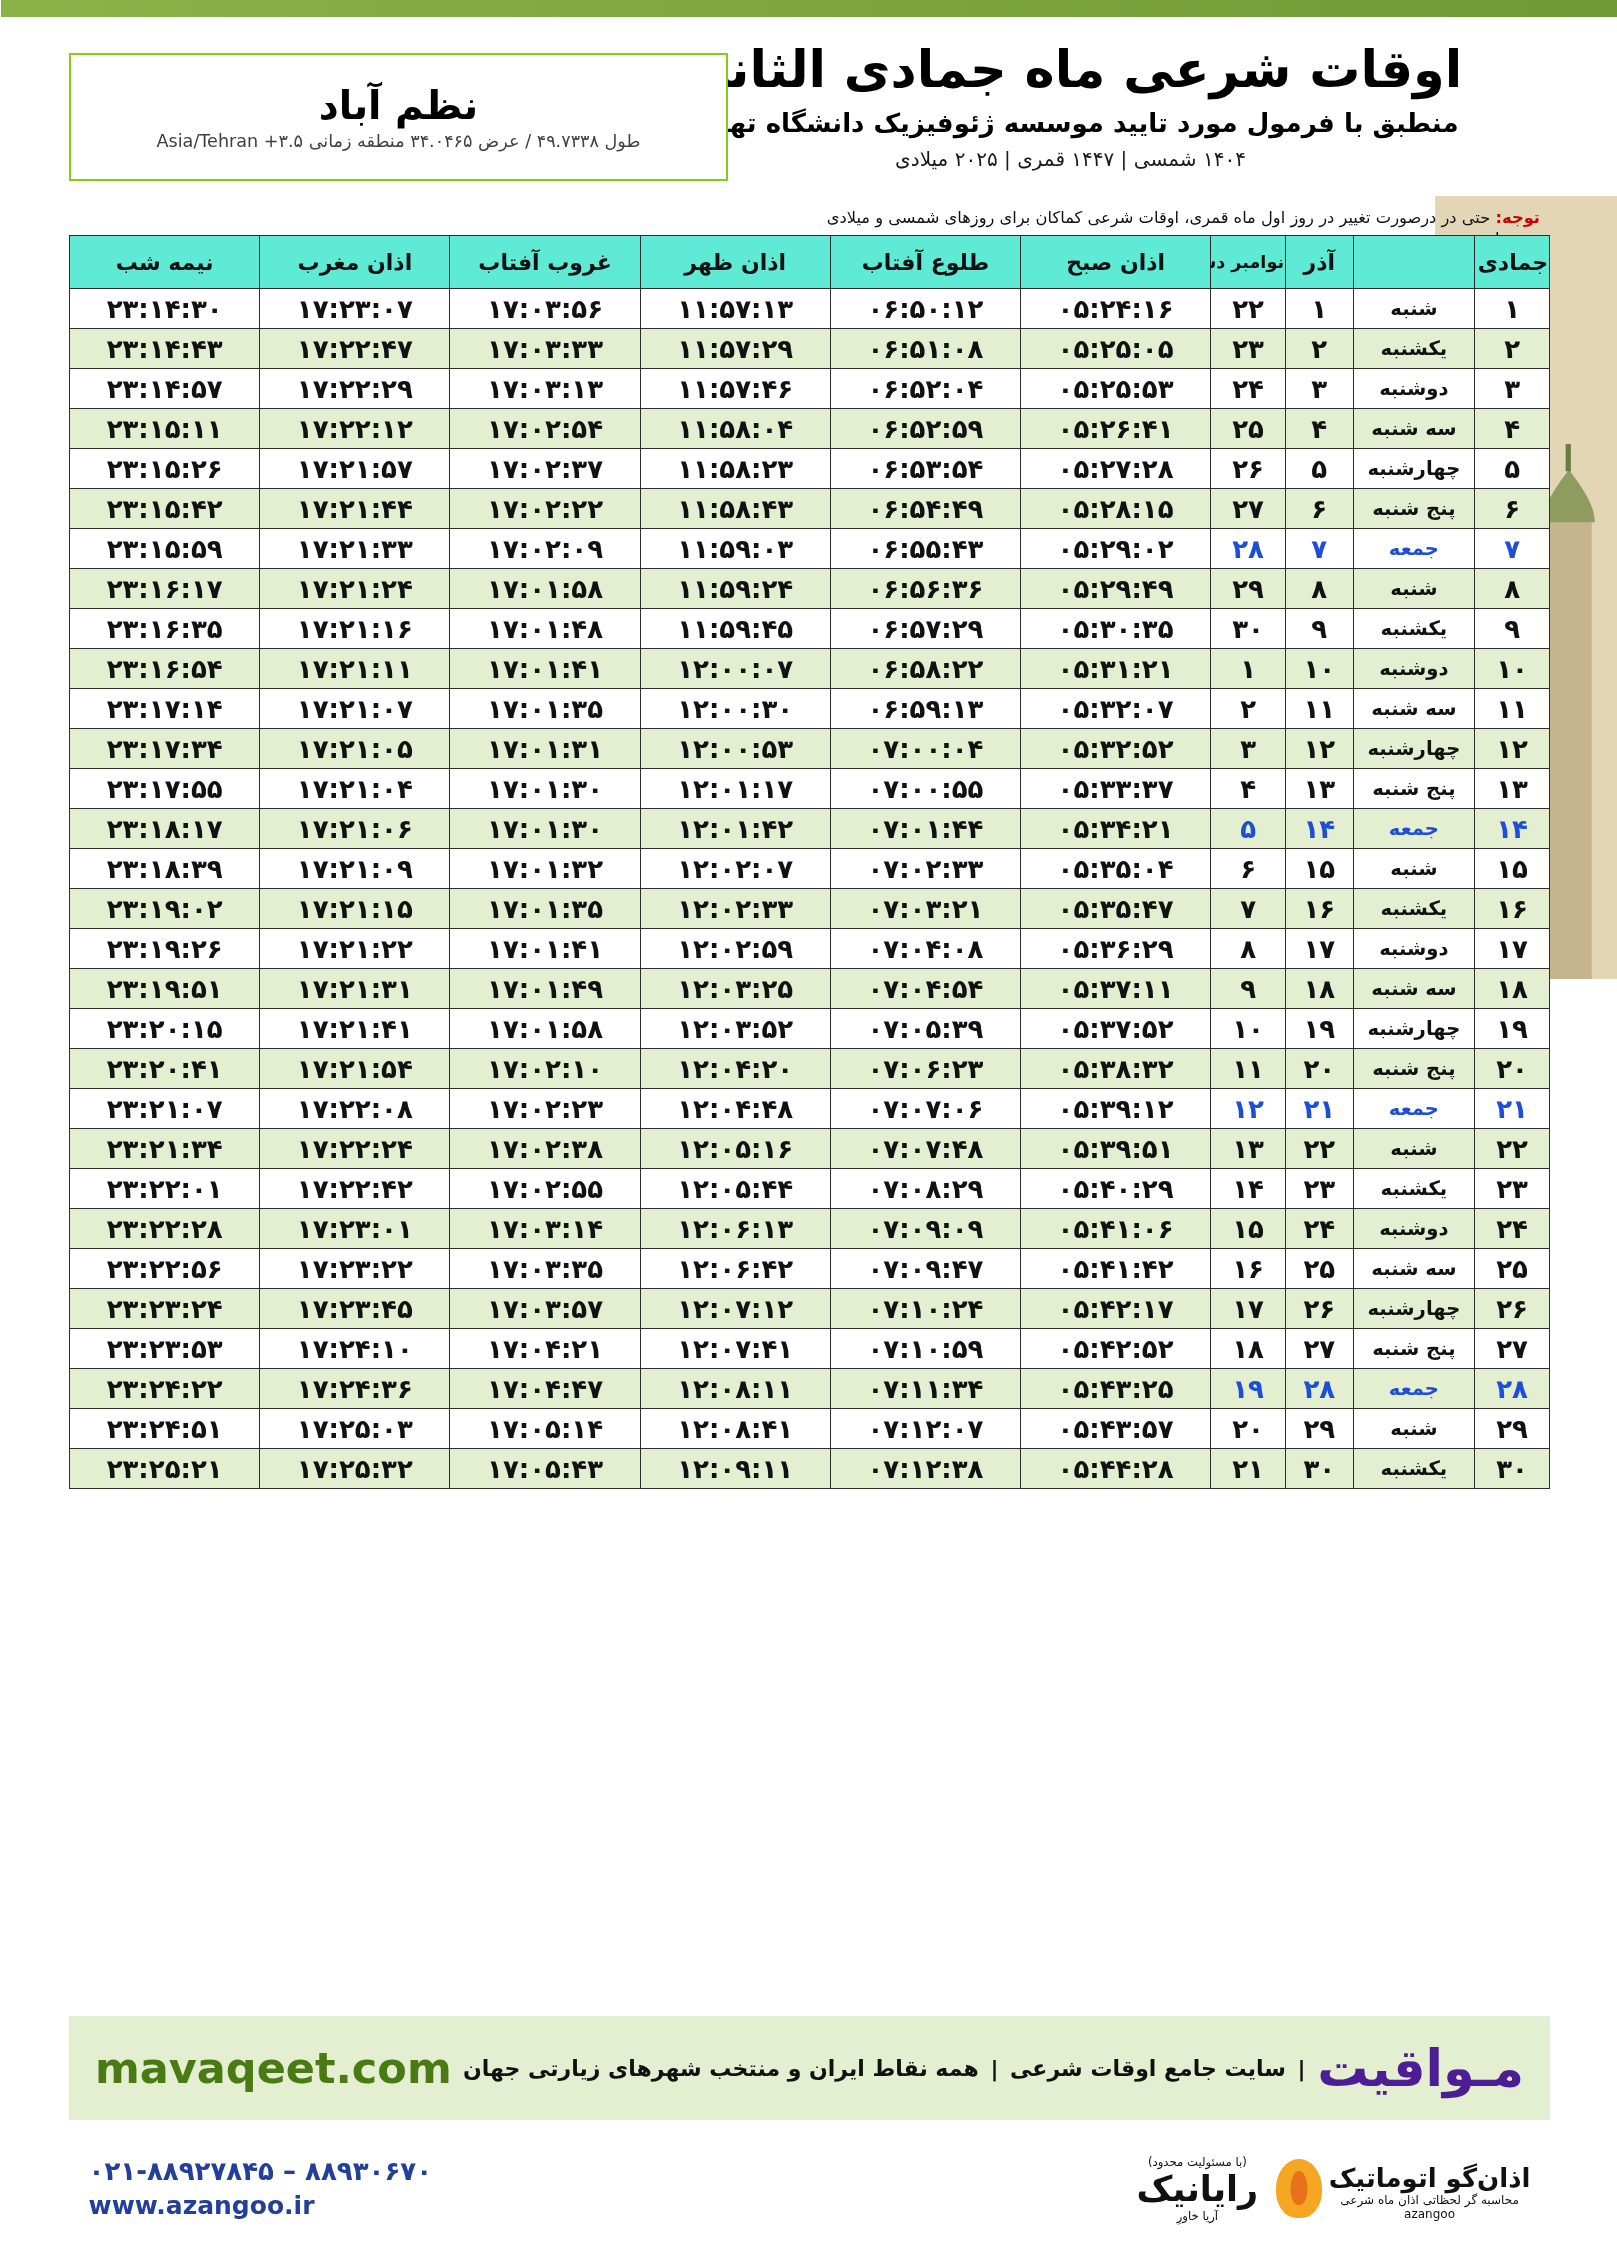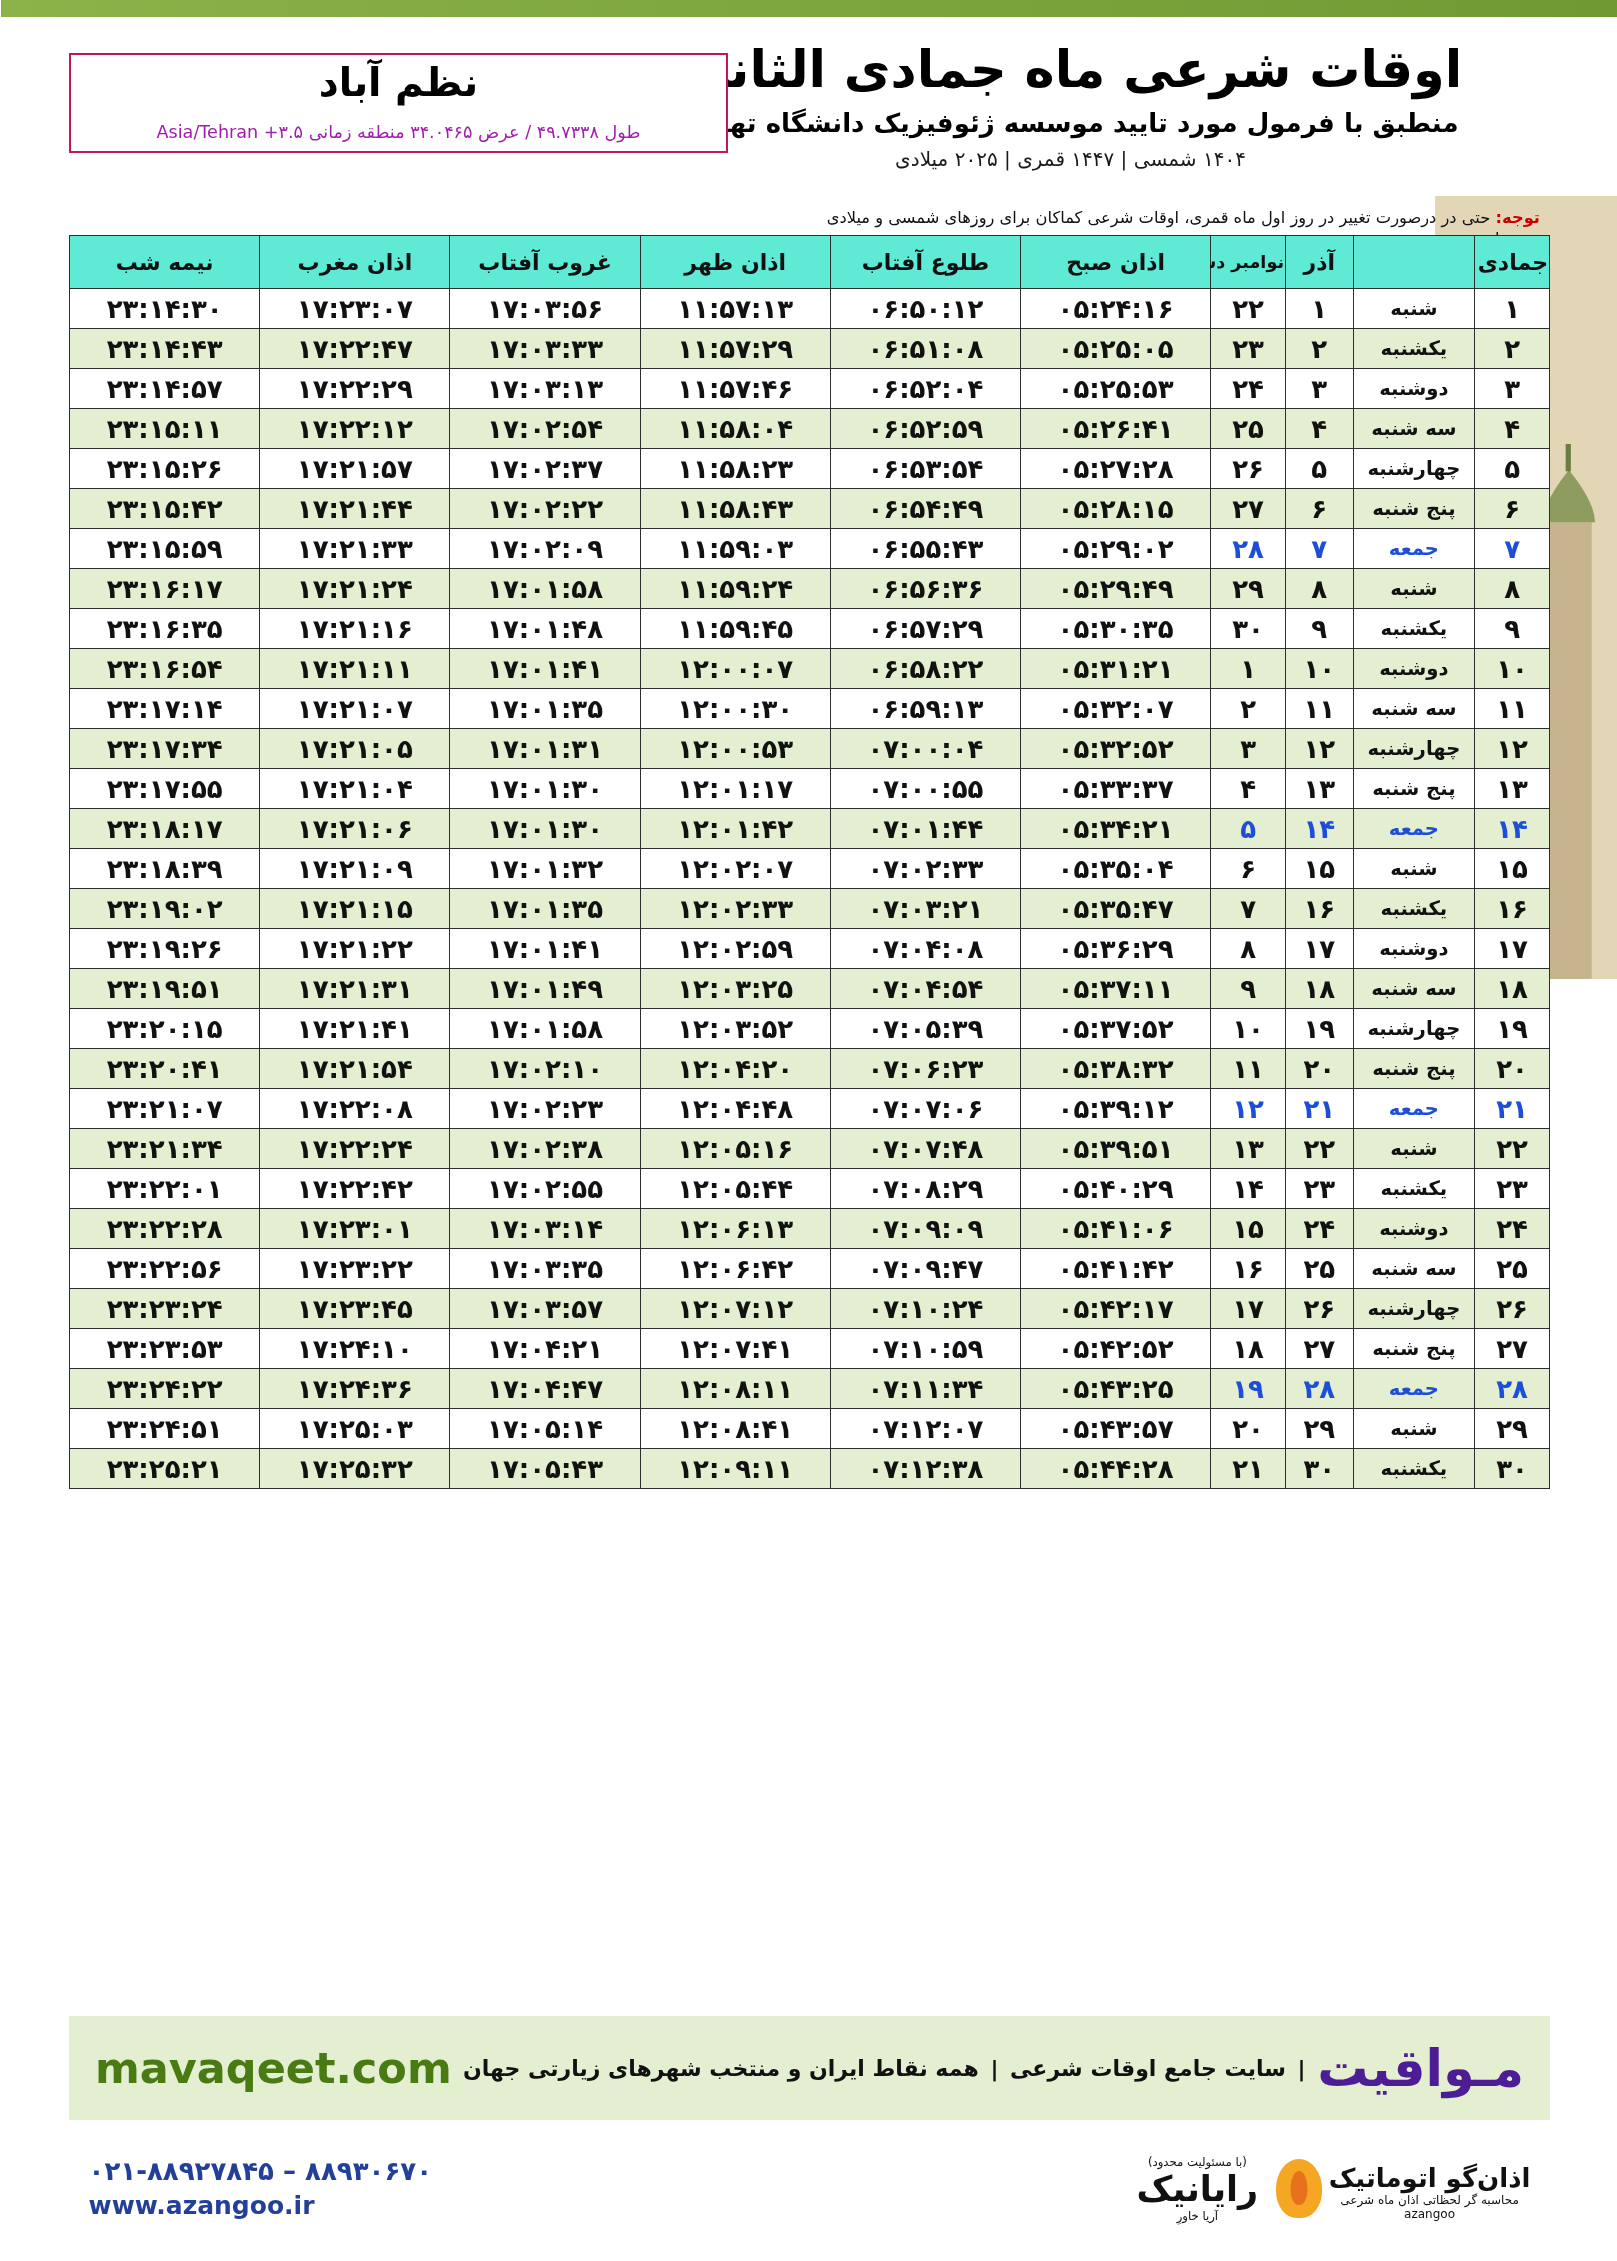--- a/index.html
+++ b/index.html
@@ -36,27 +36,27 @@
   }
   .h-sub{
     font-size:26px; font-weight:bold; color:#000; margin-top:11.7px;
   }
   .h-dates{
     font-size:20px; color:#1a1a1a; margin-top:9px;
   }
 
   
   .citybox{
-    position:absolute; left:69px; top:36px; width:659px; height:100px;
-    border:2px solid #be185d; background:#fff; text-align:center;
-    padding-top:5px;
+    position:absolute; left:69px; top:36px; width:659px; height:128px;
+    border:2px solid #84cc16; background:#fff; text-align:center;
+    padding-top:28px;
   }
   .city-name{ font-size:39px; font-weight:bold; color:#000; }
   .city-sub{ font-size:26px; color:#000; margin-top:5.2px; }
-  .city-coord{ font-size:17.6px; color:#a21caf; margin-top:17px; }
+  .city-coord{ font-size:17.6px; color:#404040; margin-top:3px; }
 
   
   .note{
     position:absolute; top:207px; right:78px; width:718px;
     font-size:16.3px; color:#111; text-align:right; line-height:1.3;
   }
   .note b{ color:#c00; }
 
   
   .mosque{

